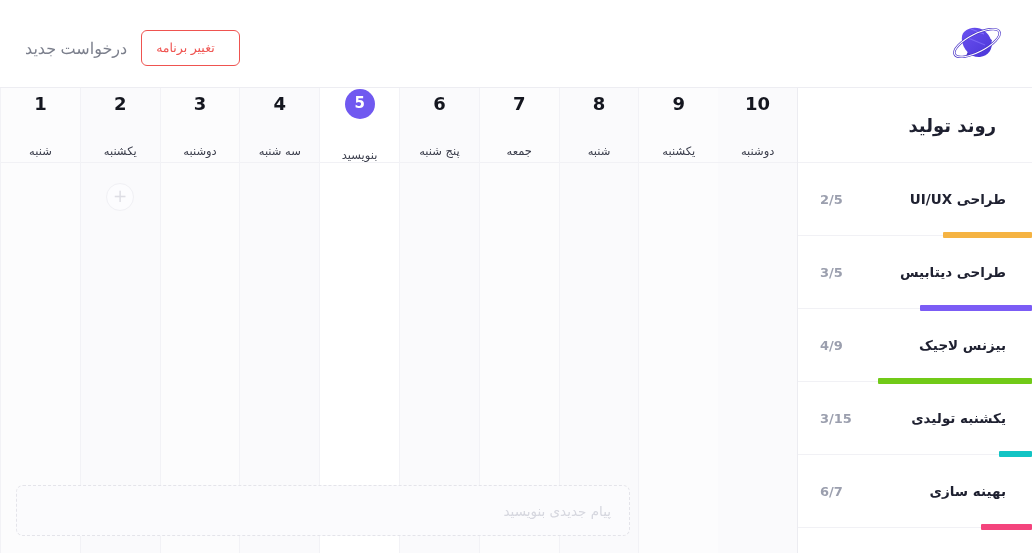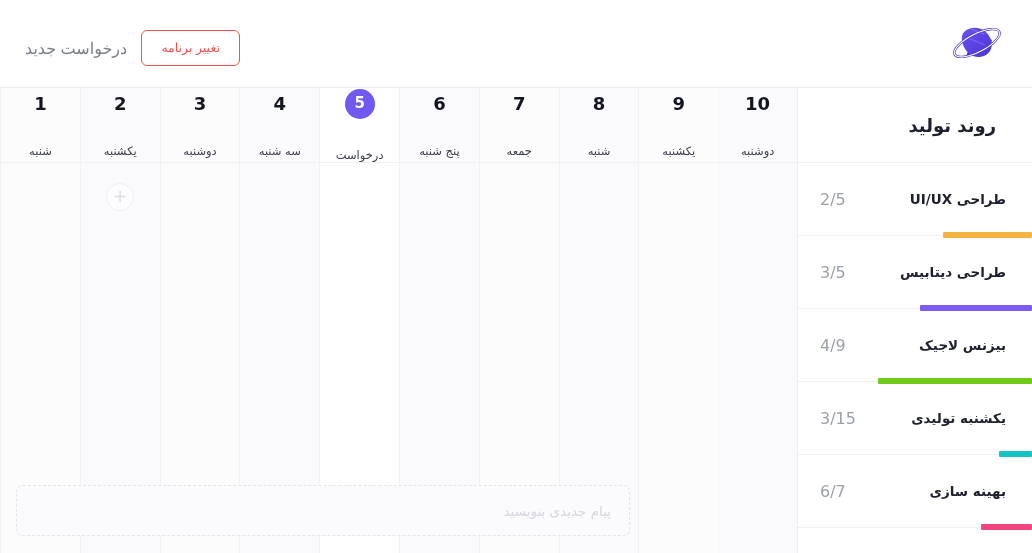--- a/index.html
+++ b/index.html
@@ -45,21 +45,21 @@
     min-width: 99px;
     height: 36px;
     padding: 0 14px;
     border: 1px solid #ef5350;
     border-radius: 6px;
     background: #ffffff;
     color: #ef5350;
     font-size: 12.5px;
     font-weight: 400;
     line-height: 34px;
-    text-align: center;
+    text-align: left;
     white-space: nowrap;
     cursor: pointer;
     direction: rtl;
   }
 
   .btn-plain-gray {
     background: transparent;
     border: none;
     color: #7b7f8c;
     font-size: 16px;
@@ -124,22 +124,22 @@
   .flow-row-label {
     font-size: 13.5px;
     font-weight: 700;
     color: #1e2030;
     text-align: right;
     white-space: nowrap;
     order: 1;
   }
 
   .flow-row-count {
-    font-size: 16px;
-    font-weight: 400;
+    font-size: 13px;
+    font-weight: 700;
     color: #9b9fae;
     direction: ltr;
     order: 2;
   }
 
   .flow-bar-track {
     position: absolute;
     bottom: -3px;
     right: 0;
     left: 0;
@@ -369,21 +369,21 @@
             <div class="day-body"></div>
           </div><div class="day-col">
             <div class="day-head">
               <div class="day-num">6</div>
               <div class="day-name">پنج شنبه</div>
             </div>
             <div class="day-body"></div>
           </div><div class="day-col is-today">
             <div class="day-head">
               <div class="day-num">5</div>
-              <div class="day-name">درخواست</div>
+              <div class="day-name">بنویسید</div>
             </div>
             <div class="day-body"></div>
           </div><div class="day-col">
             <div class="day-head">
               <div class="day-num">4</div>
               <div class="day-name">سه شنبه</div>
             </div>
             <div class="day-body"></div>
           </div><div class="day-col is-muted">
             <div class="day-head">

